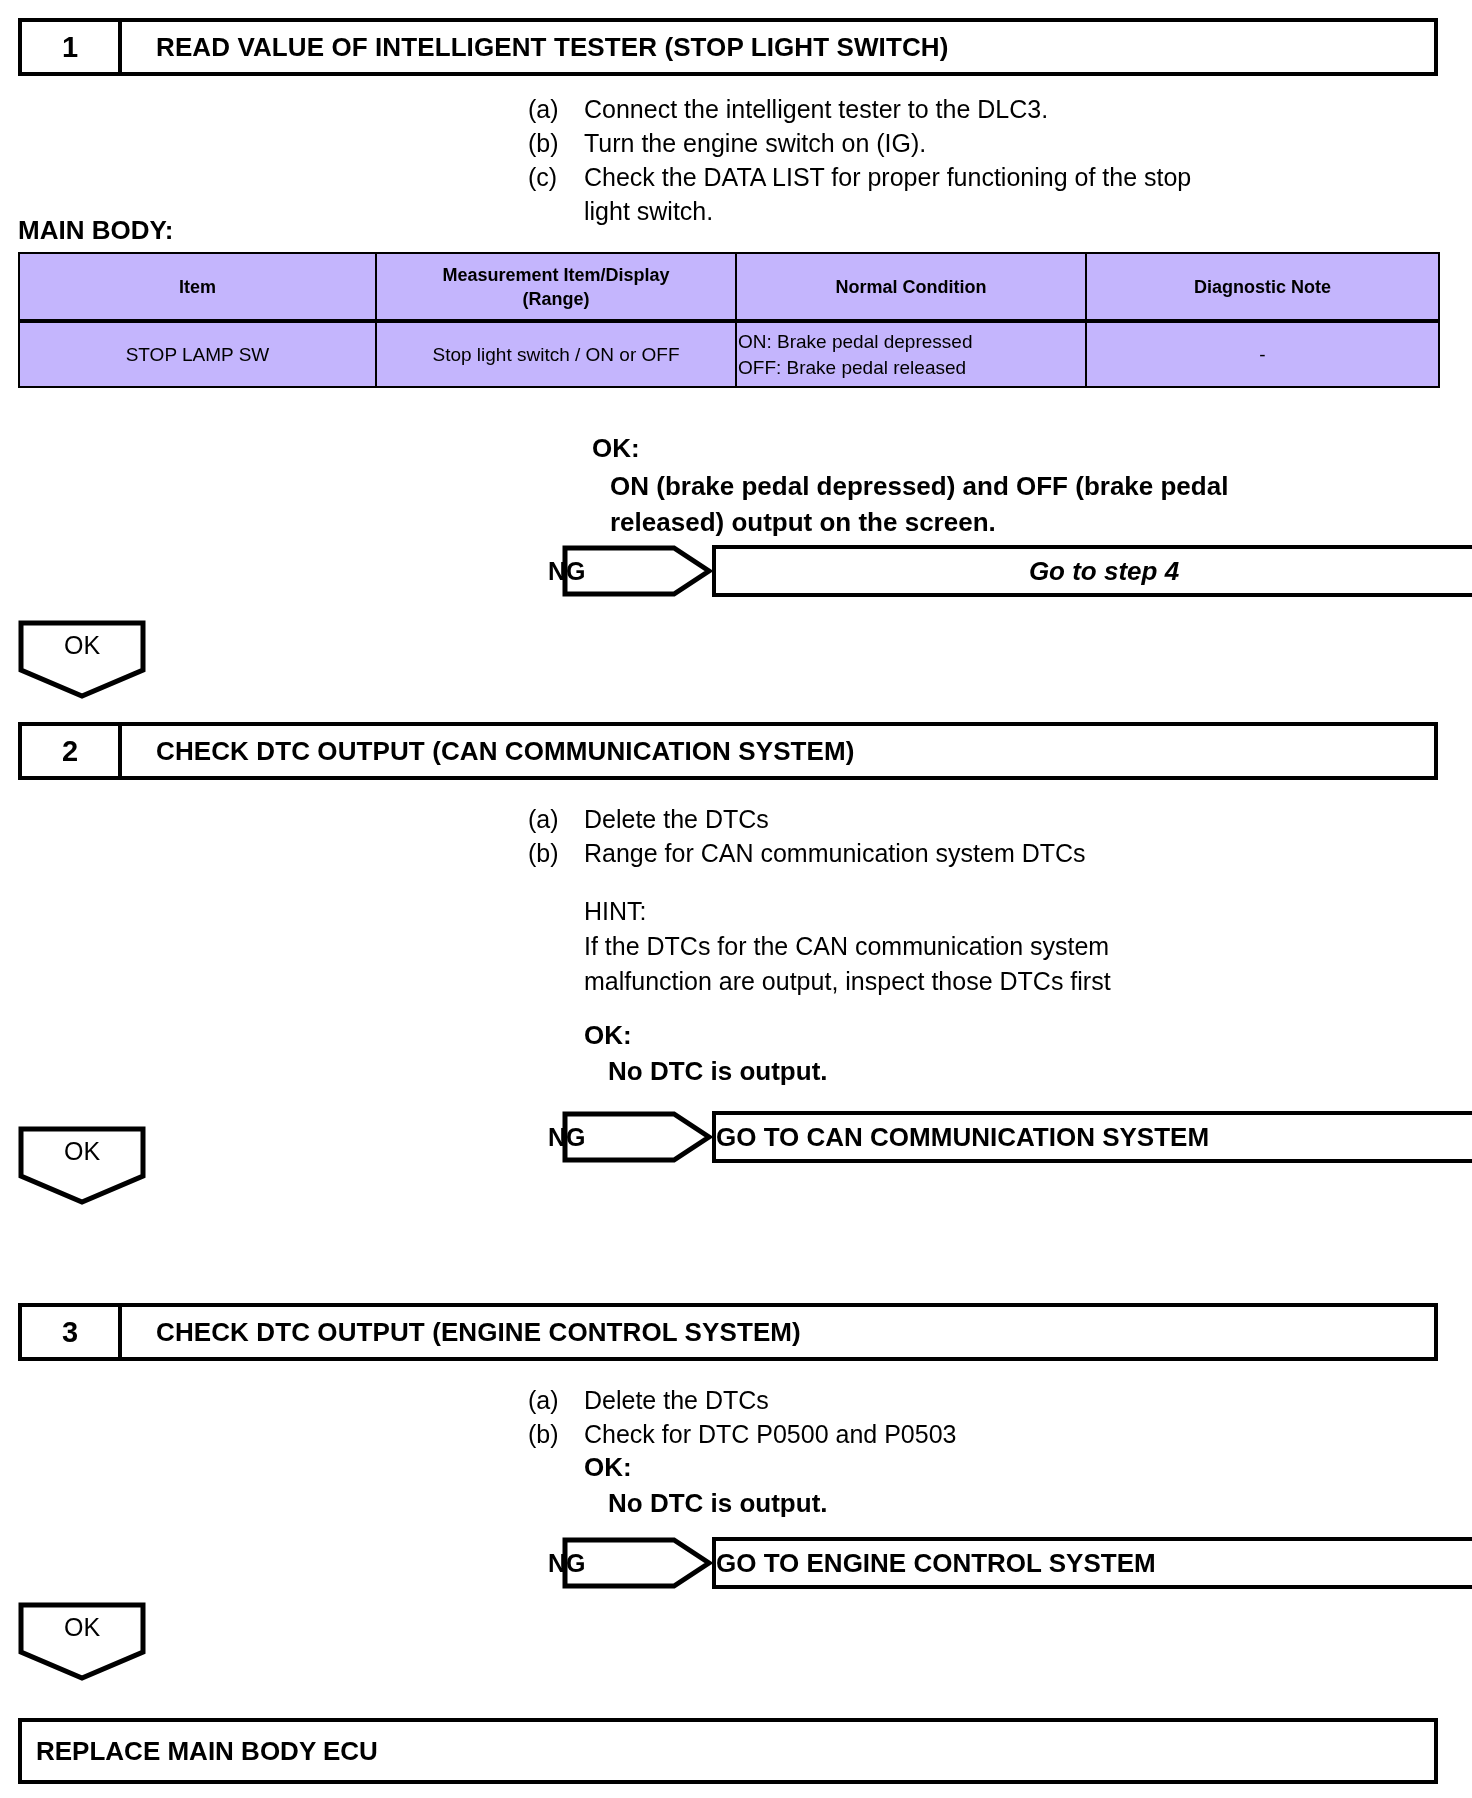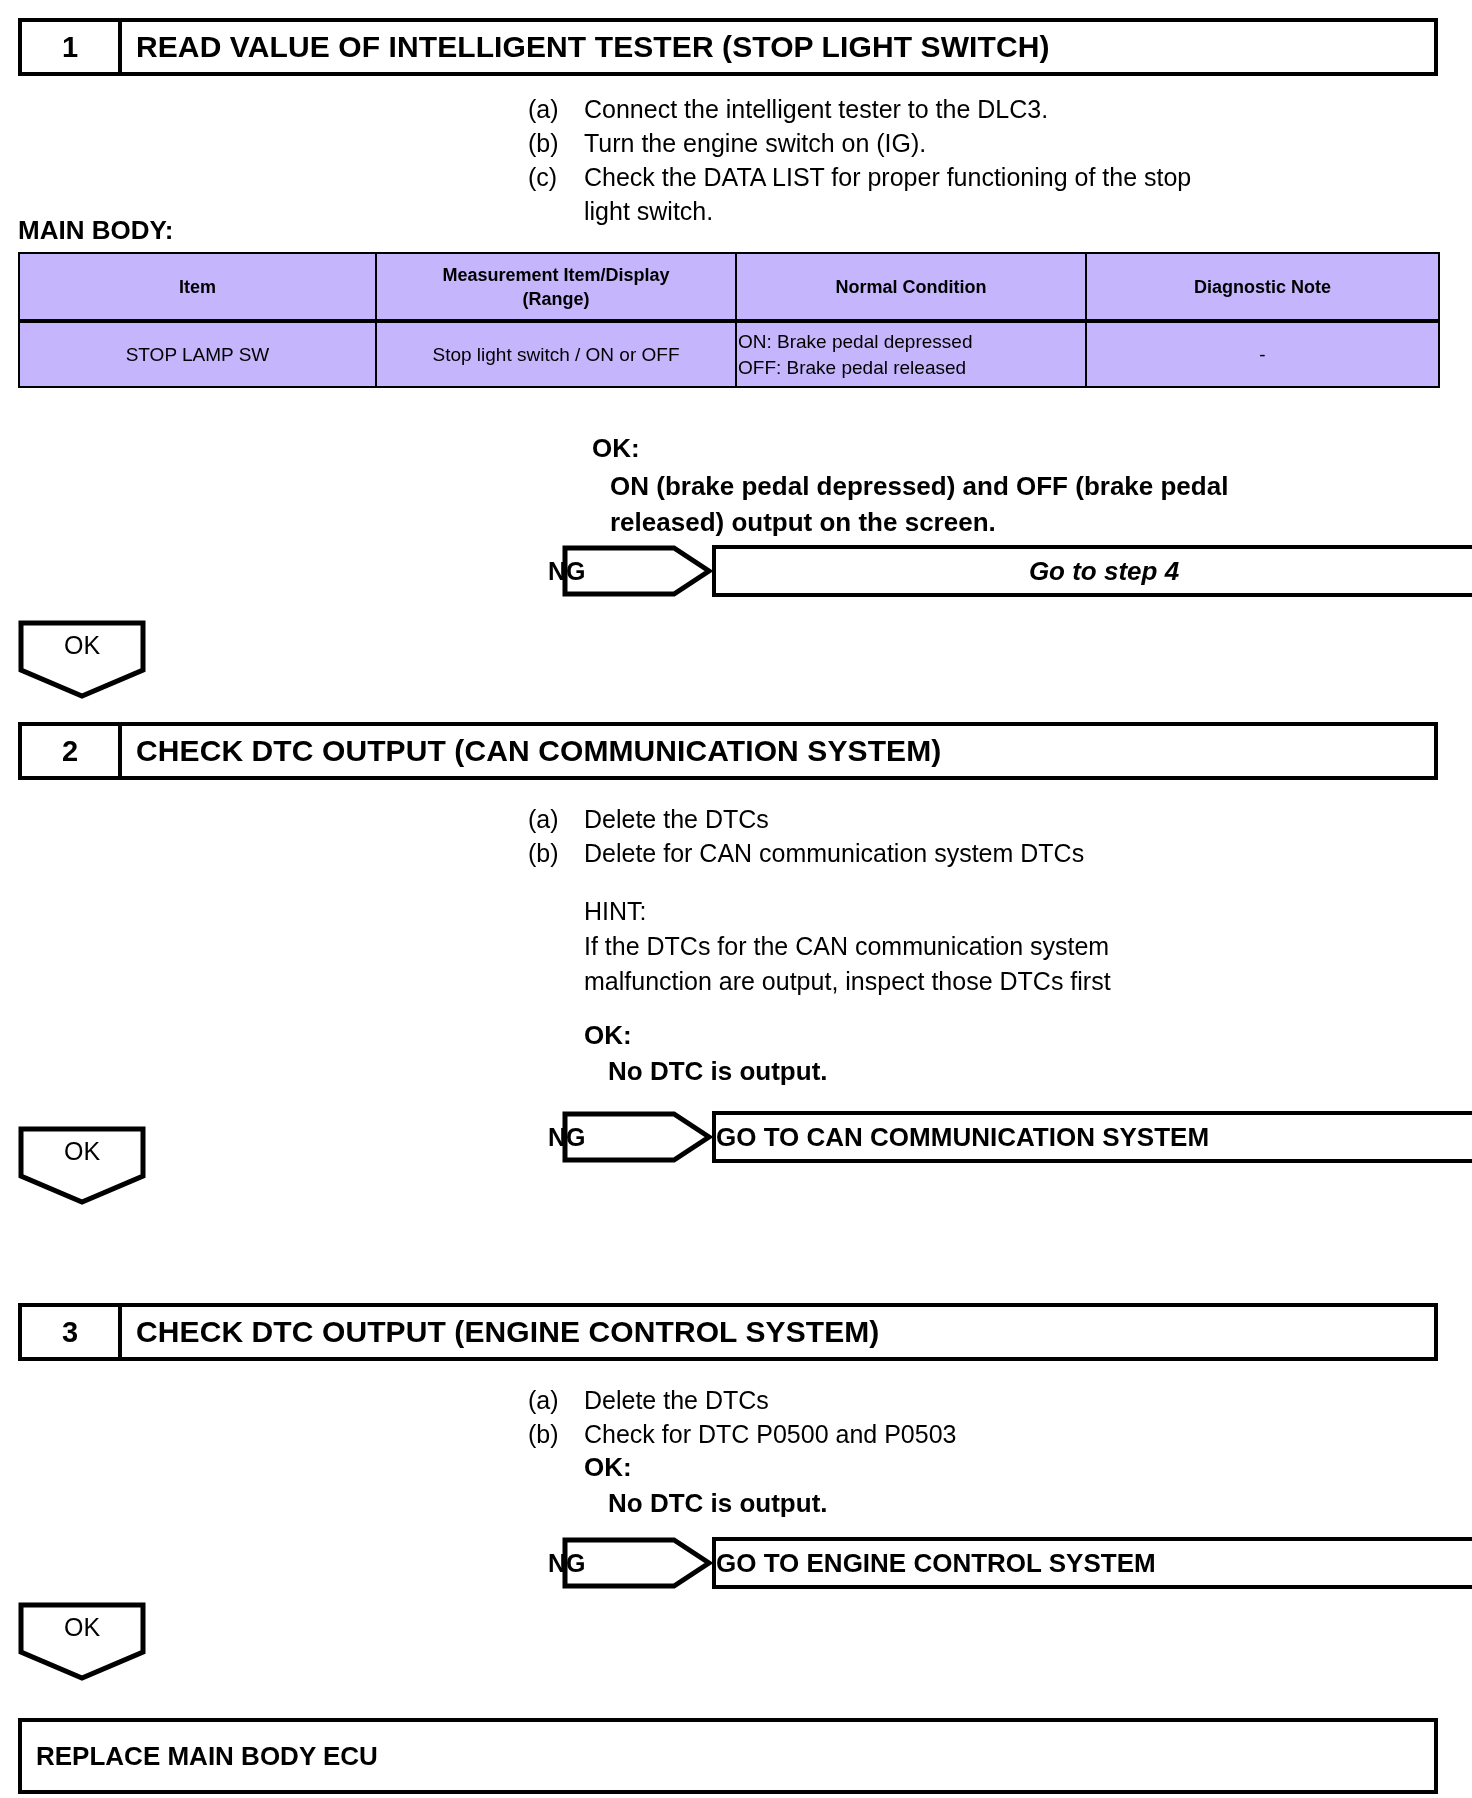--- a/index.html
+++ b/index.html
@@ -26,22 +26,22 @@
   .step-num {
     width:100px;
     display:flex; align-items:center; justify-content:center;
     font-size:29px; font-weight:bold;
     border-right:4px solid #000;
     box-sizing:border-box;
   }
   .step-title {
     flex:1;
     display:flex; align-items:center;
-    padding-left:14px;
-    font-size:30px; font-weight:bold;
+    padding-left:34px;
+    font-size:26px; font-weight:bold;
     letter-spacing:0.1px;
     box-sizing:border-box;
   }
 
   
   .result-bar {
     position:absolute;
     border:4px solid #000;
     background:#fff;
     box-sizing:border-box;
@@ -208,21 +208,21 @@
     <div class="step-num">2</div>
     <div class="step-title">CHECK DTC OUTPUT (CAN COMMUNICATION SYSTEM)</div>
   </div>
 
   <div class="proc-item" style="left:528px; top:802px;">
     <span class="proc-label">(a)</span>
     <span class="proc-text">Delete the DTCs</span>
   </div>
   <div class="proc-item" style="left:528px; top:836px;">
     <span class="proc-label">(b)</span>
-    <span class="proc-text">Delete for CAN communication system DTCs</span>
+    <span class="proc-text">Range for CAN communication system DTCs</span>
   </div>
 
   <div class="proc" style="left:584px; top:895px;">HINT:</div>
   <div class="proc" style="left:584px; top:929px; line-height:35px;">If the DTCs for the CAN communication system
 malfunction are output, inspect those DTCs first</div>
 
   <div class="proc bold" style="left:584px; top:1019px; font-size:26px;">OK:</div>
   <div class="proc bold" style="left:608px; top:1055px; font-size:26px;">No DTC is output.</div>
 
   <div class="ng-row" style="left:530px; top:1111px;">
@@ -269,15 +269,15 @@
     <div class="ng-box leftal" style="width:788px;">GO TO ENGINE CONTROL SYSTEM</div>
   </div>
 
   <div class="ok-marker" style="left:18px; top:1602px;">
     <svg width="128" height="80" viewBox="0 0 128 80">
       <path d="M3,3 L125,3 L125,50 L64,76 L3,50 Z" fill="#ffffff" stroke="#000000" stroke-width="5"></path>
     </svg>
     <span class="ok-label">OK</span>
   </div>
 
-  <div class="result-bar" style="left:18px; top:1718px; width:1420px; height:76px;">REPLACE MAIN BODY ECU</div>
+  <div class="result-bar" style="left:18px; top:1718px; width:1420px; height:66px;">REPLACE MAIN BODY ECU</div>
 
 </div>
 
 </body></html>

